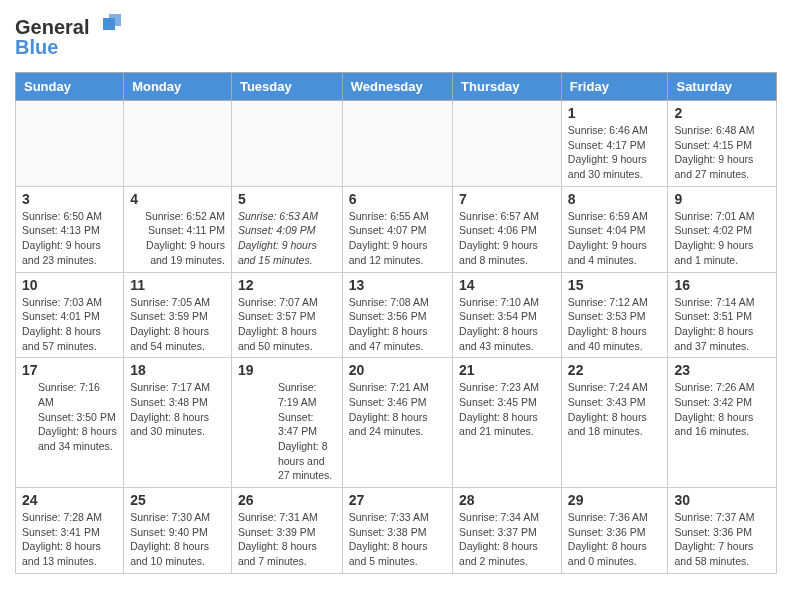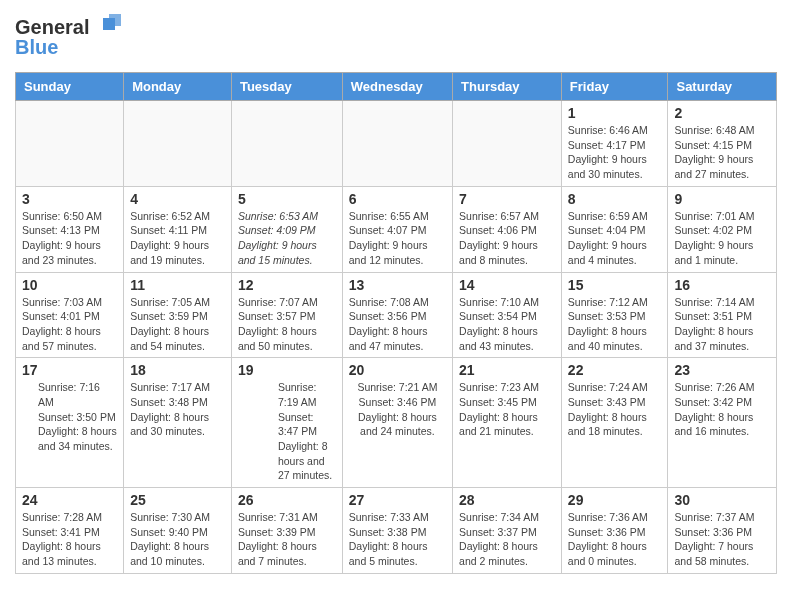--- a/index.html
+++ b/index.html
@@ -72,21 +72,21 @@
         </tr>
         <tr>
           <td>
             <div class="day-num">3</div>
             <div class="day-info" style="white-space: pre-line;">Sunrise: 6:50 AM
 Sunset: 4:13 PM
 Daylight: 9 hours and 23 minutes.</div>
           </td>
           <td>
             <div class="day-num">4</div>
-            <div class="day-info" style="white-space: pre-line;">Sunrise: 6:52 AM
+            <div class="day-info" style="white-space: pre-line; text-align: right;">Sunrise: 6:52 AM
 Sunset: 4:11 PM
 Daylight: 9 hours and 19 minutes.</div>
           </td>
           <td>
             <div class="day-num">5</div>
             <div class="day-info" style="white-space: pre-line; font-style: italic;">Sunrise: 6:53 AM
 Sunset: 4:09 PM
 Daylight: 9 hours and 15 minutes.</div>
           </td>
           <td>
@@ -172,21 +172,21 @@
 Daylight: 8 hours and 30 minutes.</div>
           </td>
           <td>
             <div class="day-num">19</div>
             <div class="day-info" style="white-space: pre-line; margin-left: 40px;">Sunrise: 7:19 AM
 Sunset: 3:47 PM
 Daylight: 8 hours and 27 minutes.</div>
           </td>
           <td>
             <div class="day-num">20</div>
-            <div class="day-info" style="white-space: pre-line; text-align: center;">Sunrise: 7:21 AM
+            <div class="day-info" style="white-space: pre-line;">Sunrise: 7:21 AM
 Sunset: 3:46 PM
 Daylight: 8 hours and 24 minutes.</div>
           </td>
           <td>
             <div class="day-num">21</div>
             <div class="day-info" style="white-space: pre-line;">Sunrise: 7:23 AM
 Sunset: 3:45 PM
 Daylight: 8 hours and 21 minutes.</div>
           </td>
           <td>

